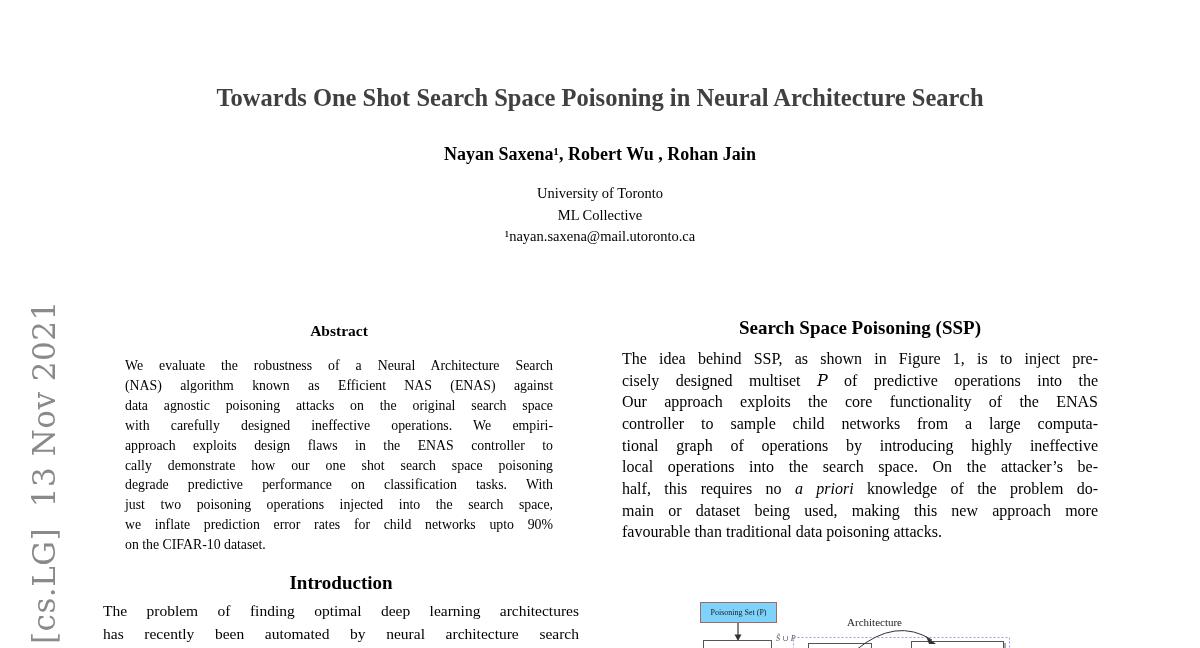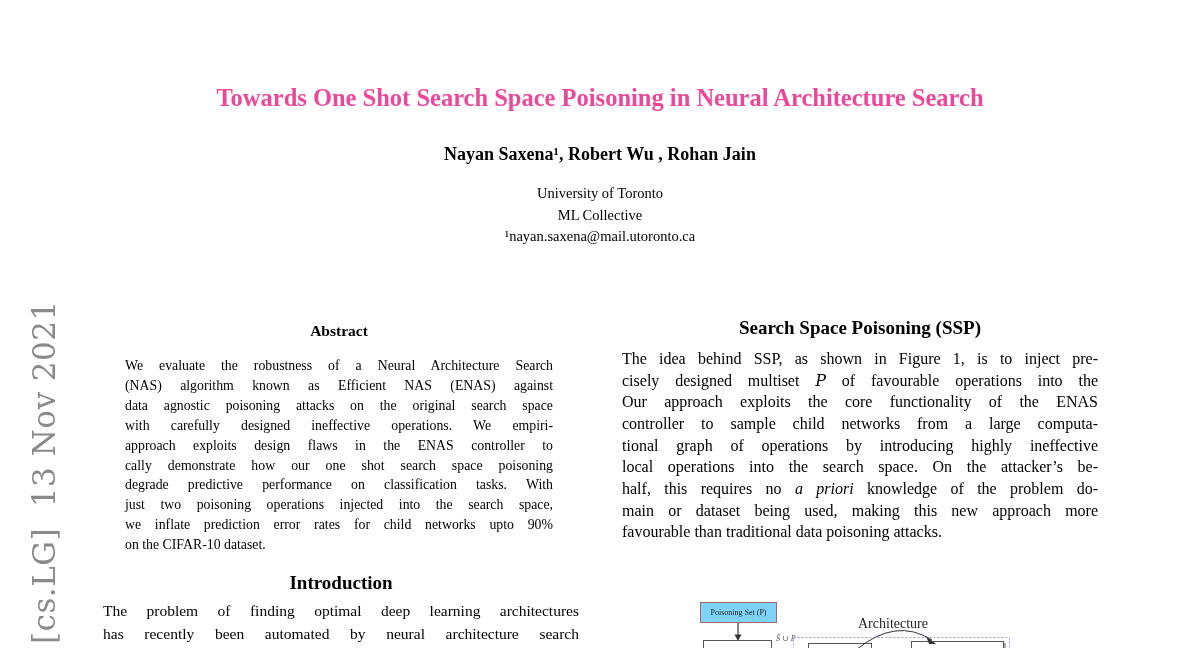--- a/index.html
+++ b/index.html
@@ -12,21 +12,21 @@
   
   .arxiv-stamp {
     position: absolute; left: 26px; top: 644px;
     transform: rotate(-90deg); transform-origin: 0 0;
     font-family: "DejaVu Serif", "Liberation Serif", serif;
     font-size: 31px; color: #8a8a8a; white-space: pre; letter-spacing: 0.5px;
   }
   
   .title {
     position: absolute; left: 0; right: 0; top: 84px; margin: 0;
-    text-align: center; font-size: 24.5px; font-weight: bold; color: #ec4899;
+    text-align: center; font-size: 24.5px; font-weight: bold; color: #404040;
   }
   .authors {
     position: absolute; left: 0; right: 0; top: 144px;
     text-align: center; font-size: 18px; font-weight: bold; color: #000;
   }
   .affil {
     position: absolute; left: 0; right: 0; top: 183px;
     text-align: center; font-size: 14.5px; line-height: 21.5px; color: #000;
   }
   
@@ -45,22 +45,22 @@
   .it { font-style: italic; }
   .sc { font-style: italic; font-family: "DejaVu Serif", serif; }
   
   .fig-poison-box {
     position: absolute; left: 700px; top: 602px; width: 75px; height: 19px;
     background: #7dd3fc; border: 1px solid #a26868;
     display: flex; align-items: center; justify-content: center;
     font-size: 8px; color: #222; font-family: "Liberation Serif", serif;
   }
   .fig-arch-label {
-    position: absolute; left: 858px; top: 616px; width: 80px;
-    text-align: left; font-size: 14px; color: #222;
+    position: absolute; left: 822px; top: 616px; width: 80px;
+    text-align: right; font-size: 11px; color: #222;
   }
   .fig-union-label {
     position: absolute; left: 776px; top: 634px;
     font-size: 8px; font-style: italic; color: #555;
   }
   .fig-svg { position: absolute; left: 680px; top: 595px; width: 340px; height: 53px; }
 </style>
 </head>
 <body>
 
@@ -92,21 +92,21 @@
 
   <h2 class="sec-heading h-intro">Introduction</h2>
   <div class="para intro cont">
       <div class="jline">The problem of finding optimal deep learning architectures</div>
       <div class="jline">has recently been automated by neural architecture search</div>
     </div>
 
   <h2 class="sec-heading h-ssp">Search Space Poisoning (SSP)</h2>
   <div class="para ssp">
       <div class="jline">The idea behind SSP, as shown in Figure 1, is to inject pre-</div>
-      <div class="jline"><span>cisely designed multiset </span><span class="sc">P</span><span> of favourable operations into the</span></div>
+      <div class="jline"><span>cisely designed multiset </span><span class="sc">P</span><span> of predictive operations into the</span></div>
       <div class="jline">Our approach exploits the core functionality of the ENAS</div>
       <div class="jline">controller to sample child networks from a large computa-</div>
       <div class="jline">tional graph of operations by introducing highly ineffective</div>
       <div class="jline">local operations into the search space. On the attacker’s be-</div>
       <div class="jline"><span>half, this requires no </span><span class="it">a priori</span><span> knowledge of the problem do-</span></div>
       <div class="jline">main or dataset being used, making this new approach more</div>
       <div class="jline">favourable than traditional data poisoning attacks.</div>
     </div>
 
   <div class="fig-poison-box">Poisoning Set (P)</div>

